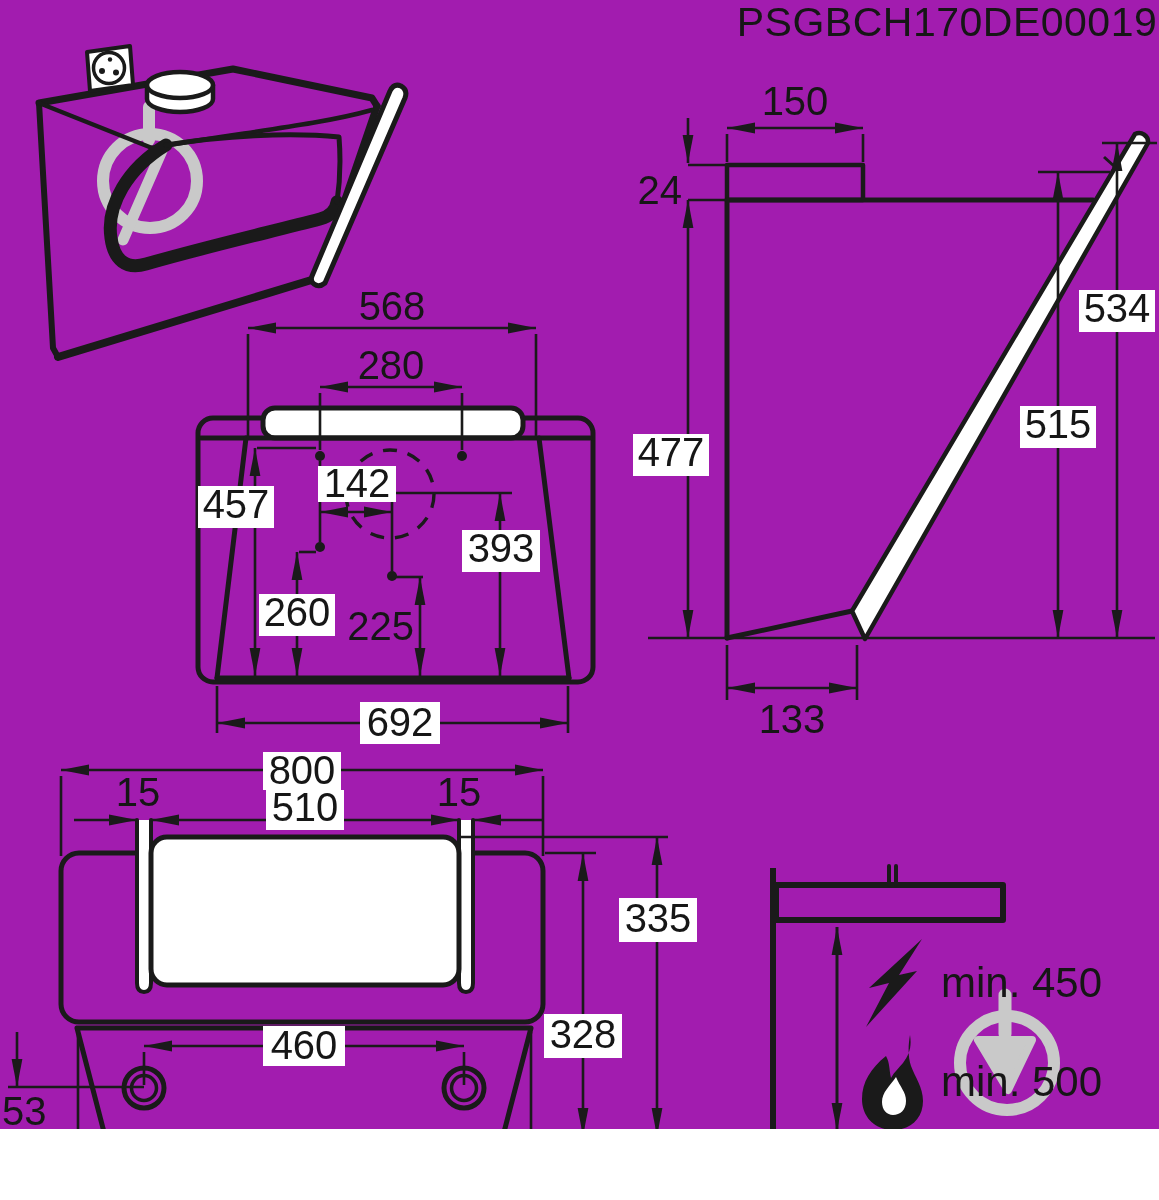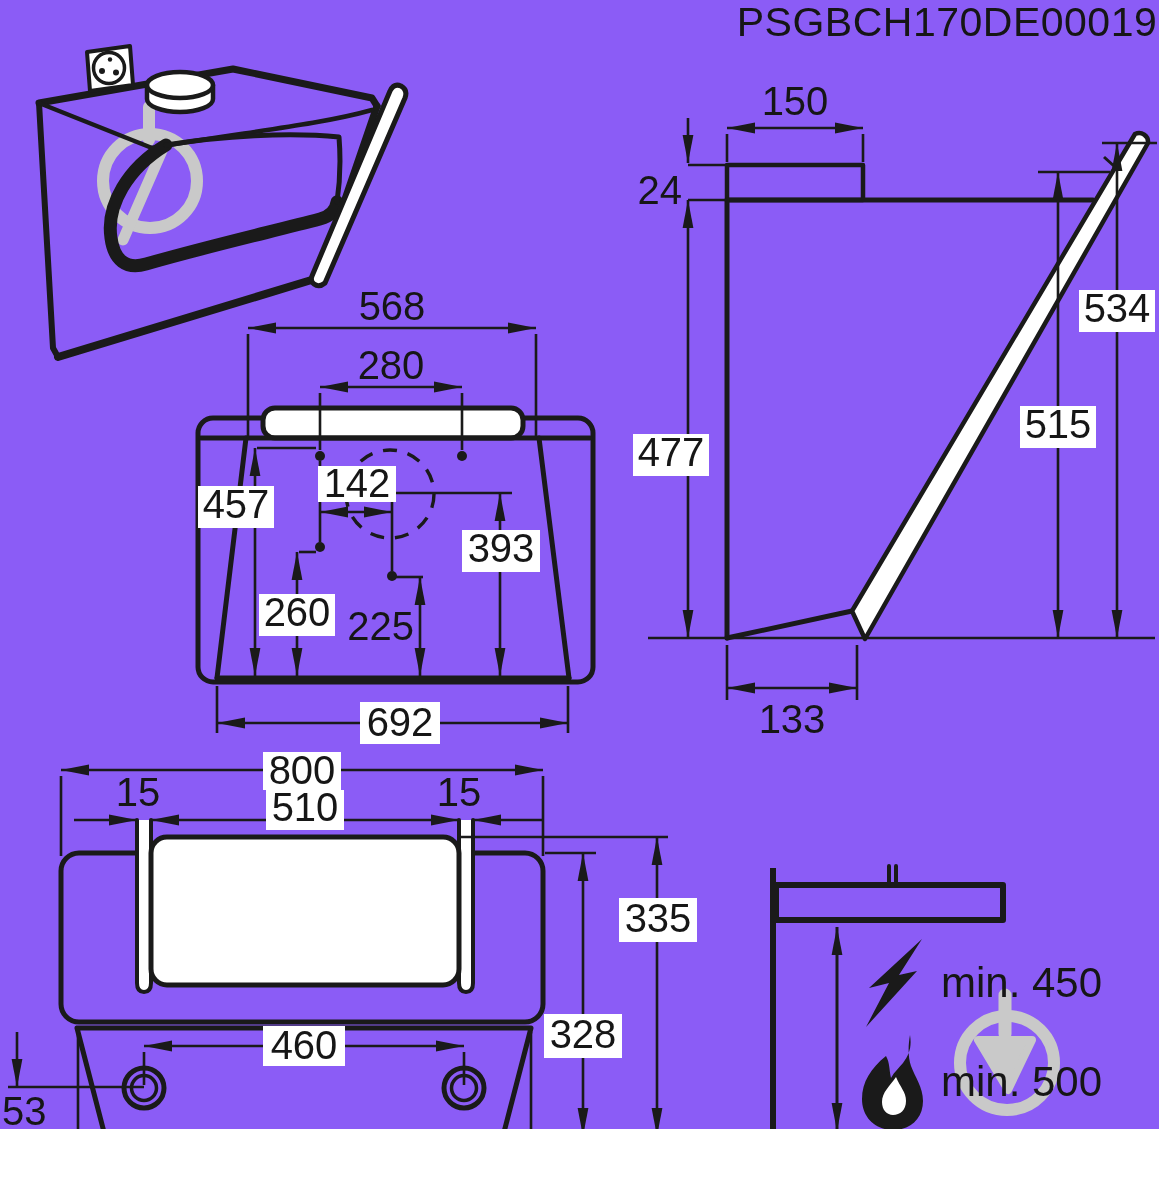--- a/index.html
+++ b/index.html
@@ -1,16 +1,16 @@
 <!DOCTYPE html>
 <html><head>
 <meta charset="utf-8">
 <style>
   html,body{margin:0;padding:0;background:#fff;}
-  .stage{position:relative;width:1159px;height:1129px;background:#8b5cf6;overflow:hidden;}
+  .stage{position:relative;width:1159px;height:1129px;background:#a21caf;overflow:hidden;}
   svg{display:block;}
   
   .o{stroke:#1a1a1a;fill:none;stroke-width:5;stroke-linejoin:round;stroke-linecap:round;}
   .o4{stroke-width:4.5;}
   .o6{stroke-width:6;stroke-linecap:butt;}
   .wf{fill:#fff;}
   
   .d{stroke:#1a1a1a;fill:none;stroke-width:2.6;stroke-linecap:butt;}
   .dash{stroke:#1a1a1a;fill:none;stroke-width:3.4;stroke-dasharray:14 11;}
   

